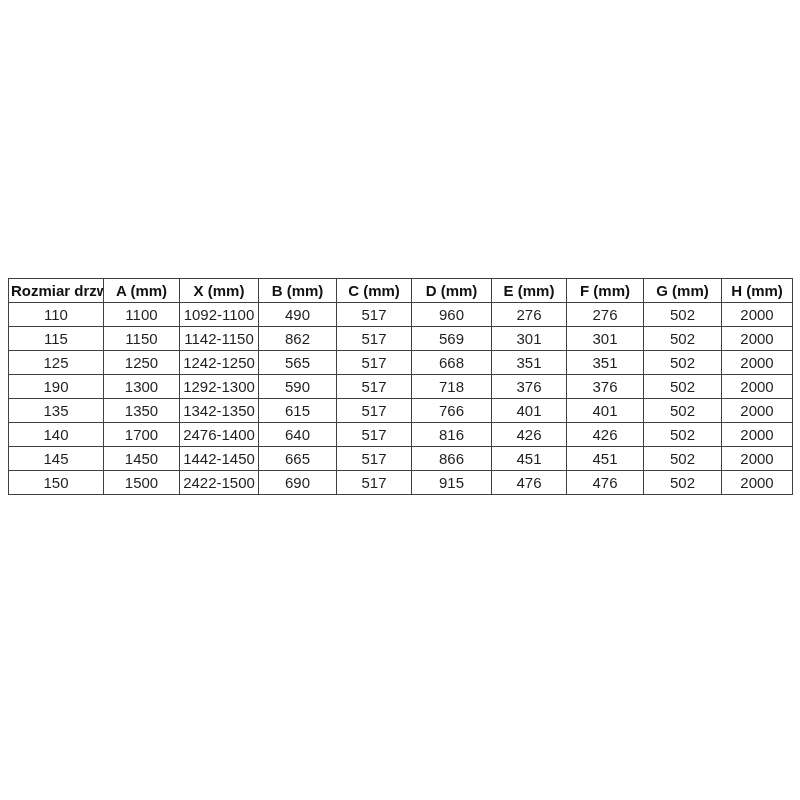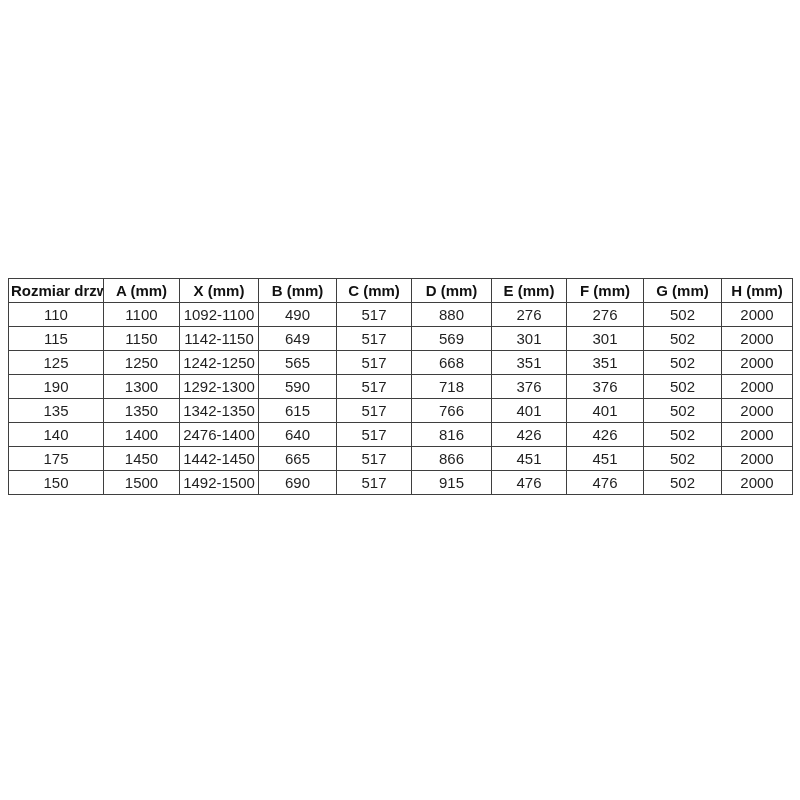--- a/index.html
+++ b/index.html
@@ -80,31 +80,31 @@
             <th>H (mm)</th>
           </tr>
       </thead>
       <tbody id="table-body">
           <tr>
             <td>110</td>
             <td>1100</td>
             <td>1092-1100</td>
             <td>490</td>
             <td>517</td>
-            <td>880</td>
+            <td>960</td>
             <td>276</td>
             <td>276</td>
             <td>502</td>
             <td>2000</td>
           </tr>
           <tr>
             <td>115</td>
             <td>1150</td>
             <td>1142-1150</td>
-            <td>649</td>
+            <td>862</td>
             <td>517</td>
             <td>569</td>
             <td>301</td>
             <td>301</td>
             <td>502</td>
             <td>2000</td>
           </tr>
           <tr>
             <td>125</td>
             <td>1250</td>
@@ -136,46 +136,46 @@
             <td>615</td>
             <td>517</td>
             <td>766</td>
             <td>401</td>
             <td>401</td>
             <td>502</td>
             <td>2000</td>
           </tr>
           <tr>
             <td>140</td>
-            <td>1400</td>
+            <td>1700</td>
             <td>2476-1400</td>
             <td>640</td>
             <td>517</td>
             <td>816</td>
             <td>426</td>
             <td>426</td>
             <td>502</td>
             <td>2000</td>
           </tr>
           <tr>
-            <td>175</td>
+            <td>145</td>
             <td>1450</td>
             <td>1442-1450</td>
             <td>665</td>
             <td>517</td>
             <td>866</td>
             <td>451</td>
             <td>451</td>
             <td>502</td>
             <td>2000</td>
           </tr>
           <tr>
             <td>150</td>
             <td>1500</td>
-            <td>1492-1500</td>
+            <td>2422-1500</td>
             <td>690</td>
             <td>517</td>
             <td>915</td>
             <td>476</td>
             <td>476</td>
             <td>502</td>
             <td>2000</td>
           </tr>
         </tbody>
     </table>

